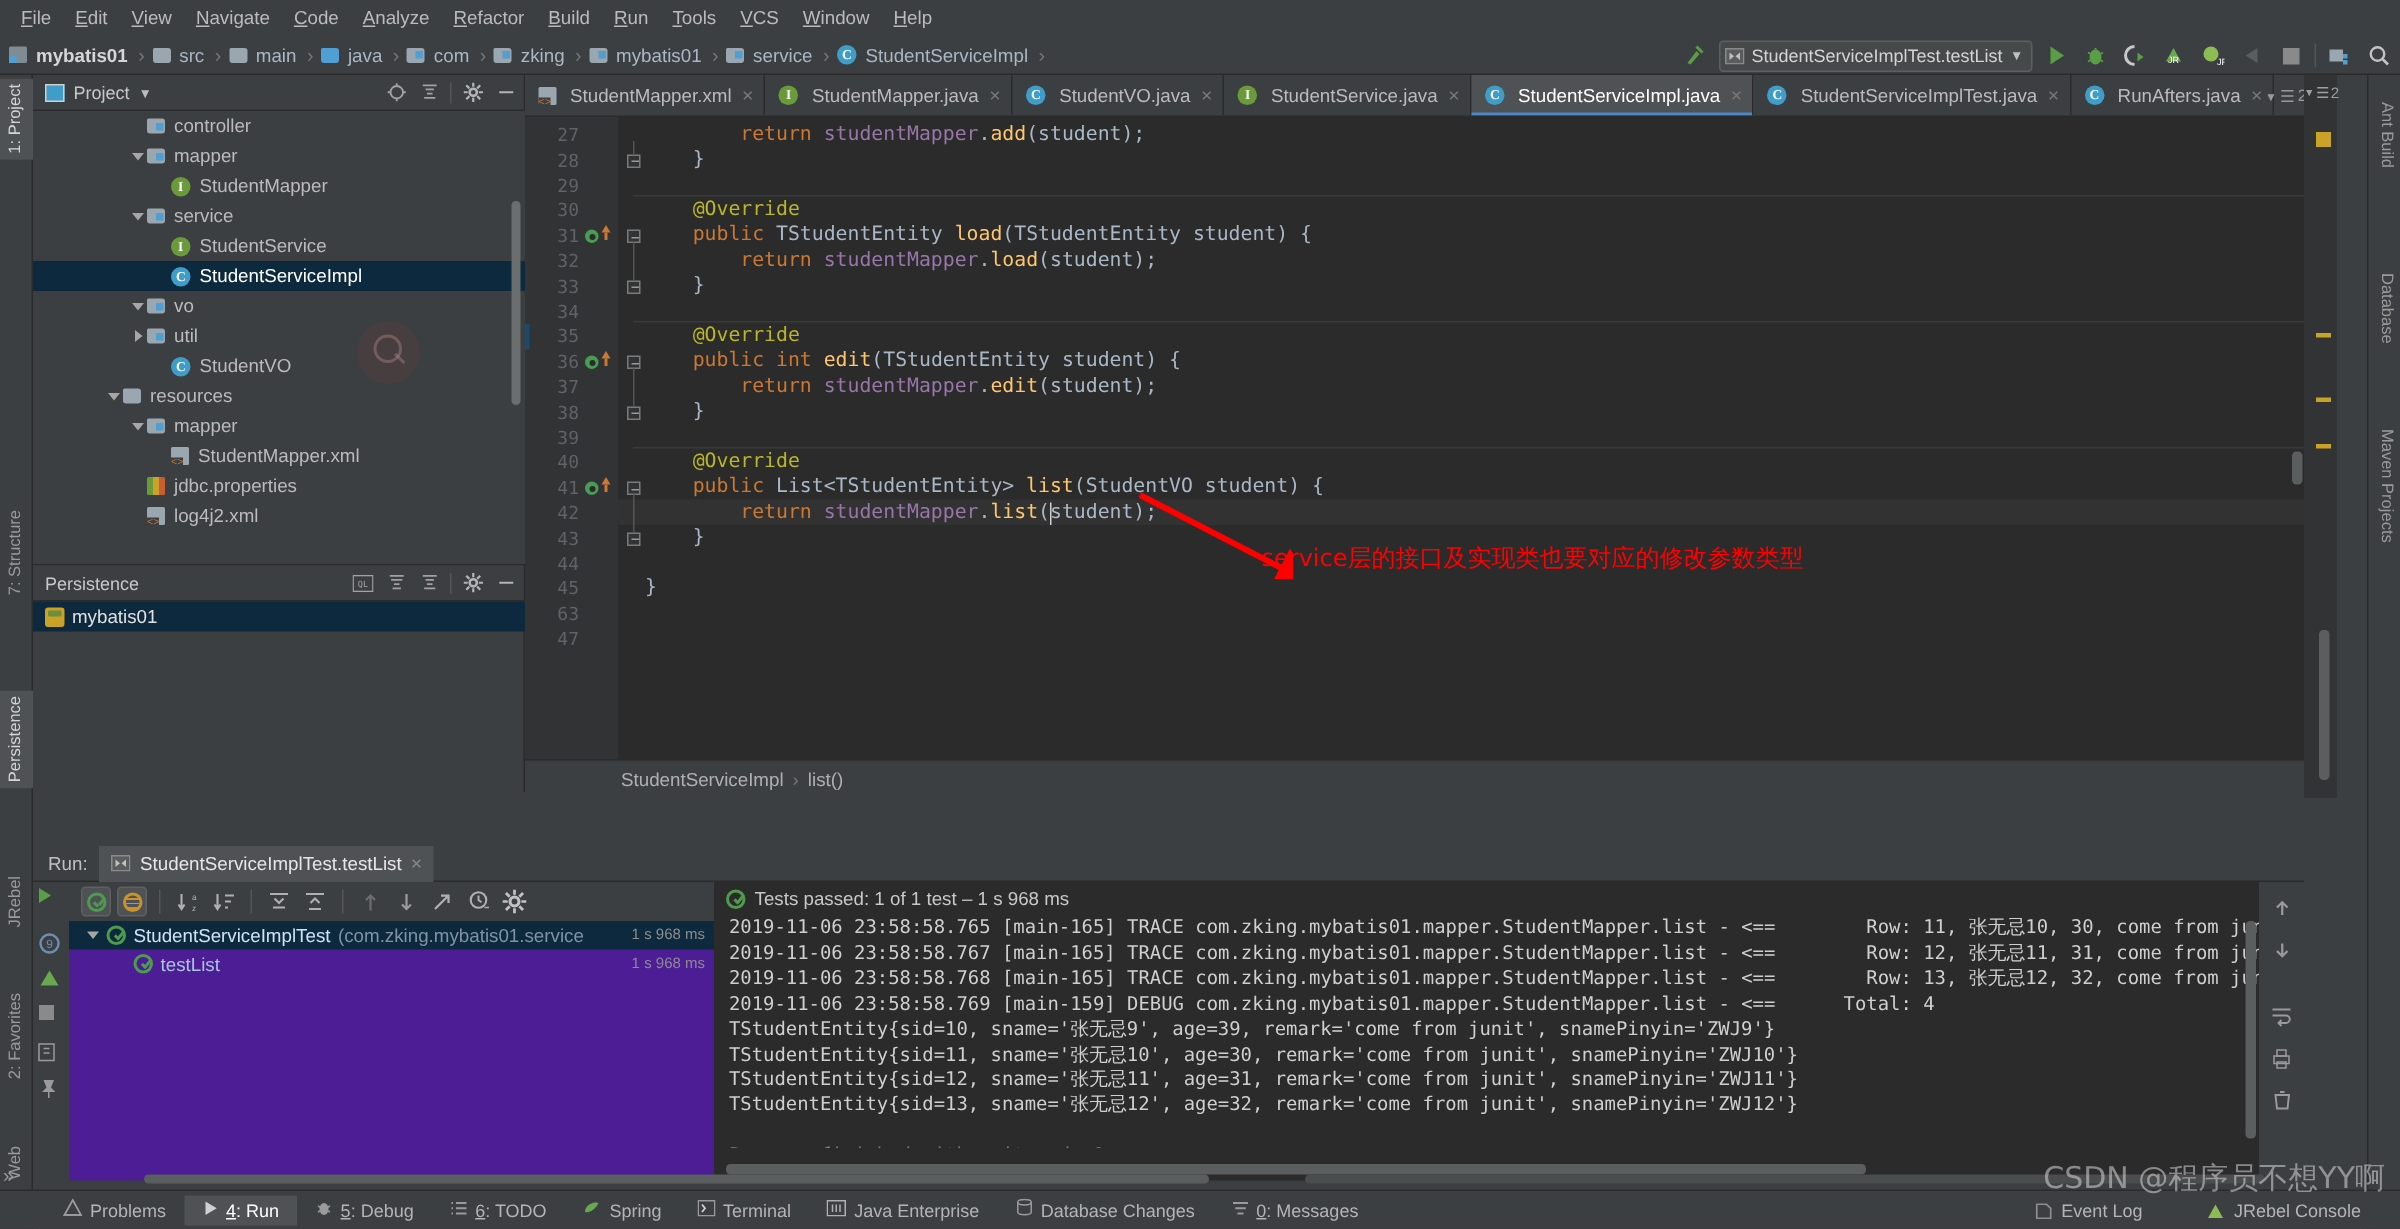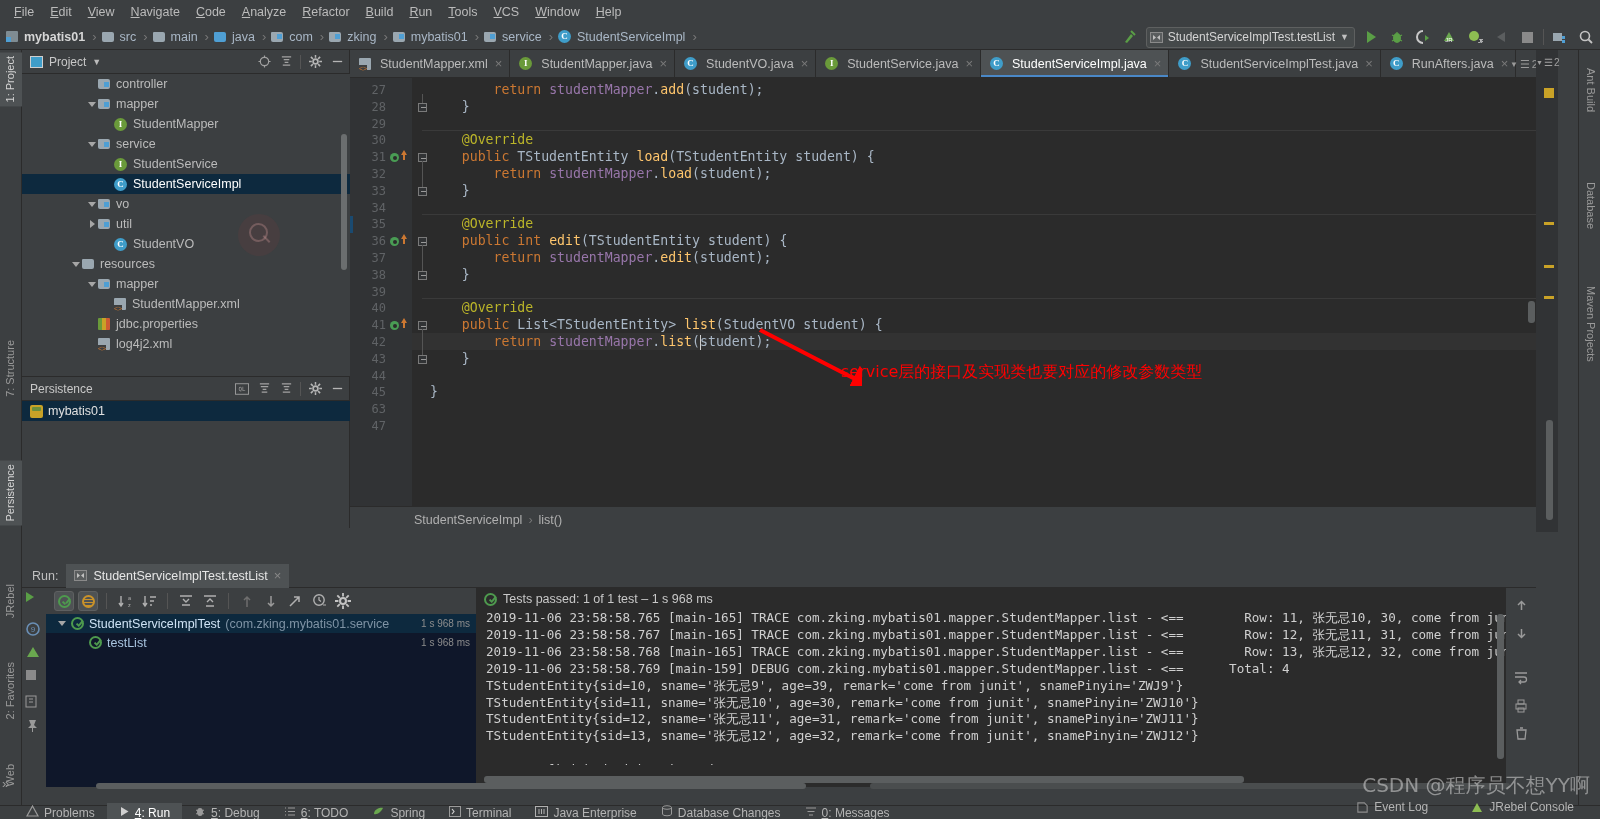--- a/index.html
+++ b/index.html
@@ -241,21 +241,21 @@
     position:absolute; left: 24px; top: 24px; width: 1490px; height: 26px; display:flex; align-items:center; gap: 4px; padding-left: 8px;
   }
   .ti { width: 20px; height: 20px; display:flex;align-items:center;justify-content:center; color:#a7a7a7; font-size:12px; }
   .ti.on { background:#4e5254; border:1px solid #5e6061; border-radius:3px; }
   .chk-green { width:13px;height:13px;border-radius:50%;border:2px solid #4e9a4e; position:relative; }
   .chk-green:after{content:'';position:absolute;left:2.5px;top:5px;width:4px;height:2px;background:#4e9a4e;transform:rotate(45deg);}
   .chk-green:before{content:'';position:absolute;left:5px;top:3px;width:6px;height:2px;background:#4e9a4e;transform:rotate(-50deg);}
   .circ-orange { width:13px;height:13px;border-radius:50%;border:2px solid #c9922a; background:repeating-linear-gradient(0deg,#c9922a 0 1px,transparent 1px 3px); }
 
   .testtree {
-    position:absolute; left: 24px; top: 50px; width: 430px; height: 173px; background:#0f172a; overflow:hidden;
+    position:absolute; left: 24px; top: 50px; width: 430px; height: 173px; background:#4c1d95; overflow:hidden;
   }
   .ttrow { height:19px; display:flex; align-items:center; font-size:12.5px; padding-right:6px; white-space:nowrap;}
   .ttrow.sel { background:#0d293e; }
   .ttrow .nm { color:#a9c5e0; }
   .ttrow.sel .nm { color:#cfe3f5; }
   .ttrow .pkg { color:#7f93a5; margin-left:5px; }
   .ttrow .dur { margin-left:auto; color:#8c8c8c; font-size:10px; }
 
   .conspanel { position:absolute; left: 454px; top: 24px; width: 1030px; height: 199px; background:#2b2b2b; }
   .consstatus { height: 22px; display:flex; align-items:center; gap:6px; padding-left: 8px; font-size:12.5px; color:#c8c8c8; background:#2b2b2b;}
@@ -270,22 +270,22 @@
   .consvscroll {
     position:absolute; right:2px; top:26px; width:7px; height: 145px; background:#5b5e5f; border-radius:3px;
   }
   .consrightbar {
     position:absolute; right: 0; top:24px; width: 30px; height:199px; background:#3c3f41; display:flex;
     flex-direction:column; align-items:center; gap:10px; padding-top:10px;
   }
 
   
   .statusbar {
-    position:absolute; left:0; bottom:0; width: 1600px; height: 14px; background:#3c3f41;
-    display:flex; align-items:center; padding-left: 14px; gap: 0px; border-top:1px solid #2b2b2b;
+    position:absolute; left:0; bottom:0; width: 1600px; height: 26px; background:#3c3f41;
+    display:flex; align-items:center; padding-left: 30px; gap: 0px; border-top:1px solid #2b2b2b;
   }
   .sitem { display:flex; align-items:center; gap:5px; font-size:12px; color:#b4b4b4; padding: 3px 12px; white-space:nowrap;}
   .sitem.active { background:#4e5254; color:#ffffff; }
   .sitem u { text-decoration: underline; }
   .statusright { position:absolute; right: 14px; bottom: 2px; display:flex; align-items:center; gap:18px; font-size:12px; color:#8d8d8d;}
 
   .watermark {
     position:absolute; right: 10px; bottom: 20px; font-size: 20px; color: rgba(215,215,215,0.55);
     font-family: "DejaVu Sans", sans-serif; white-space: nowrap; pointer-events:none;
   }

